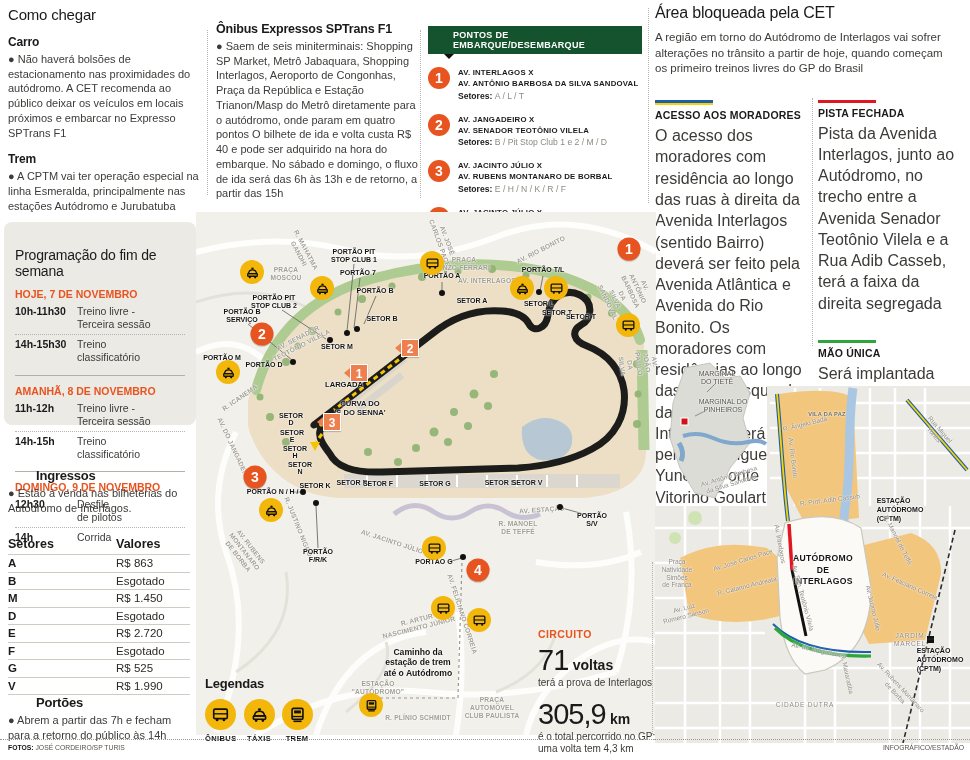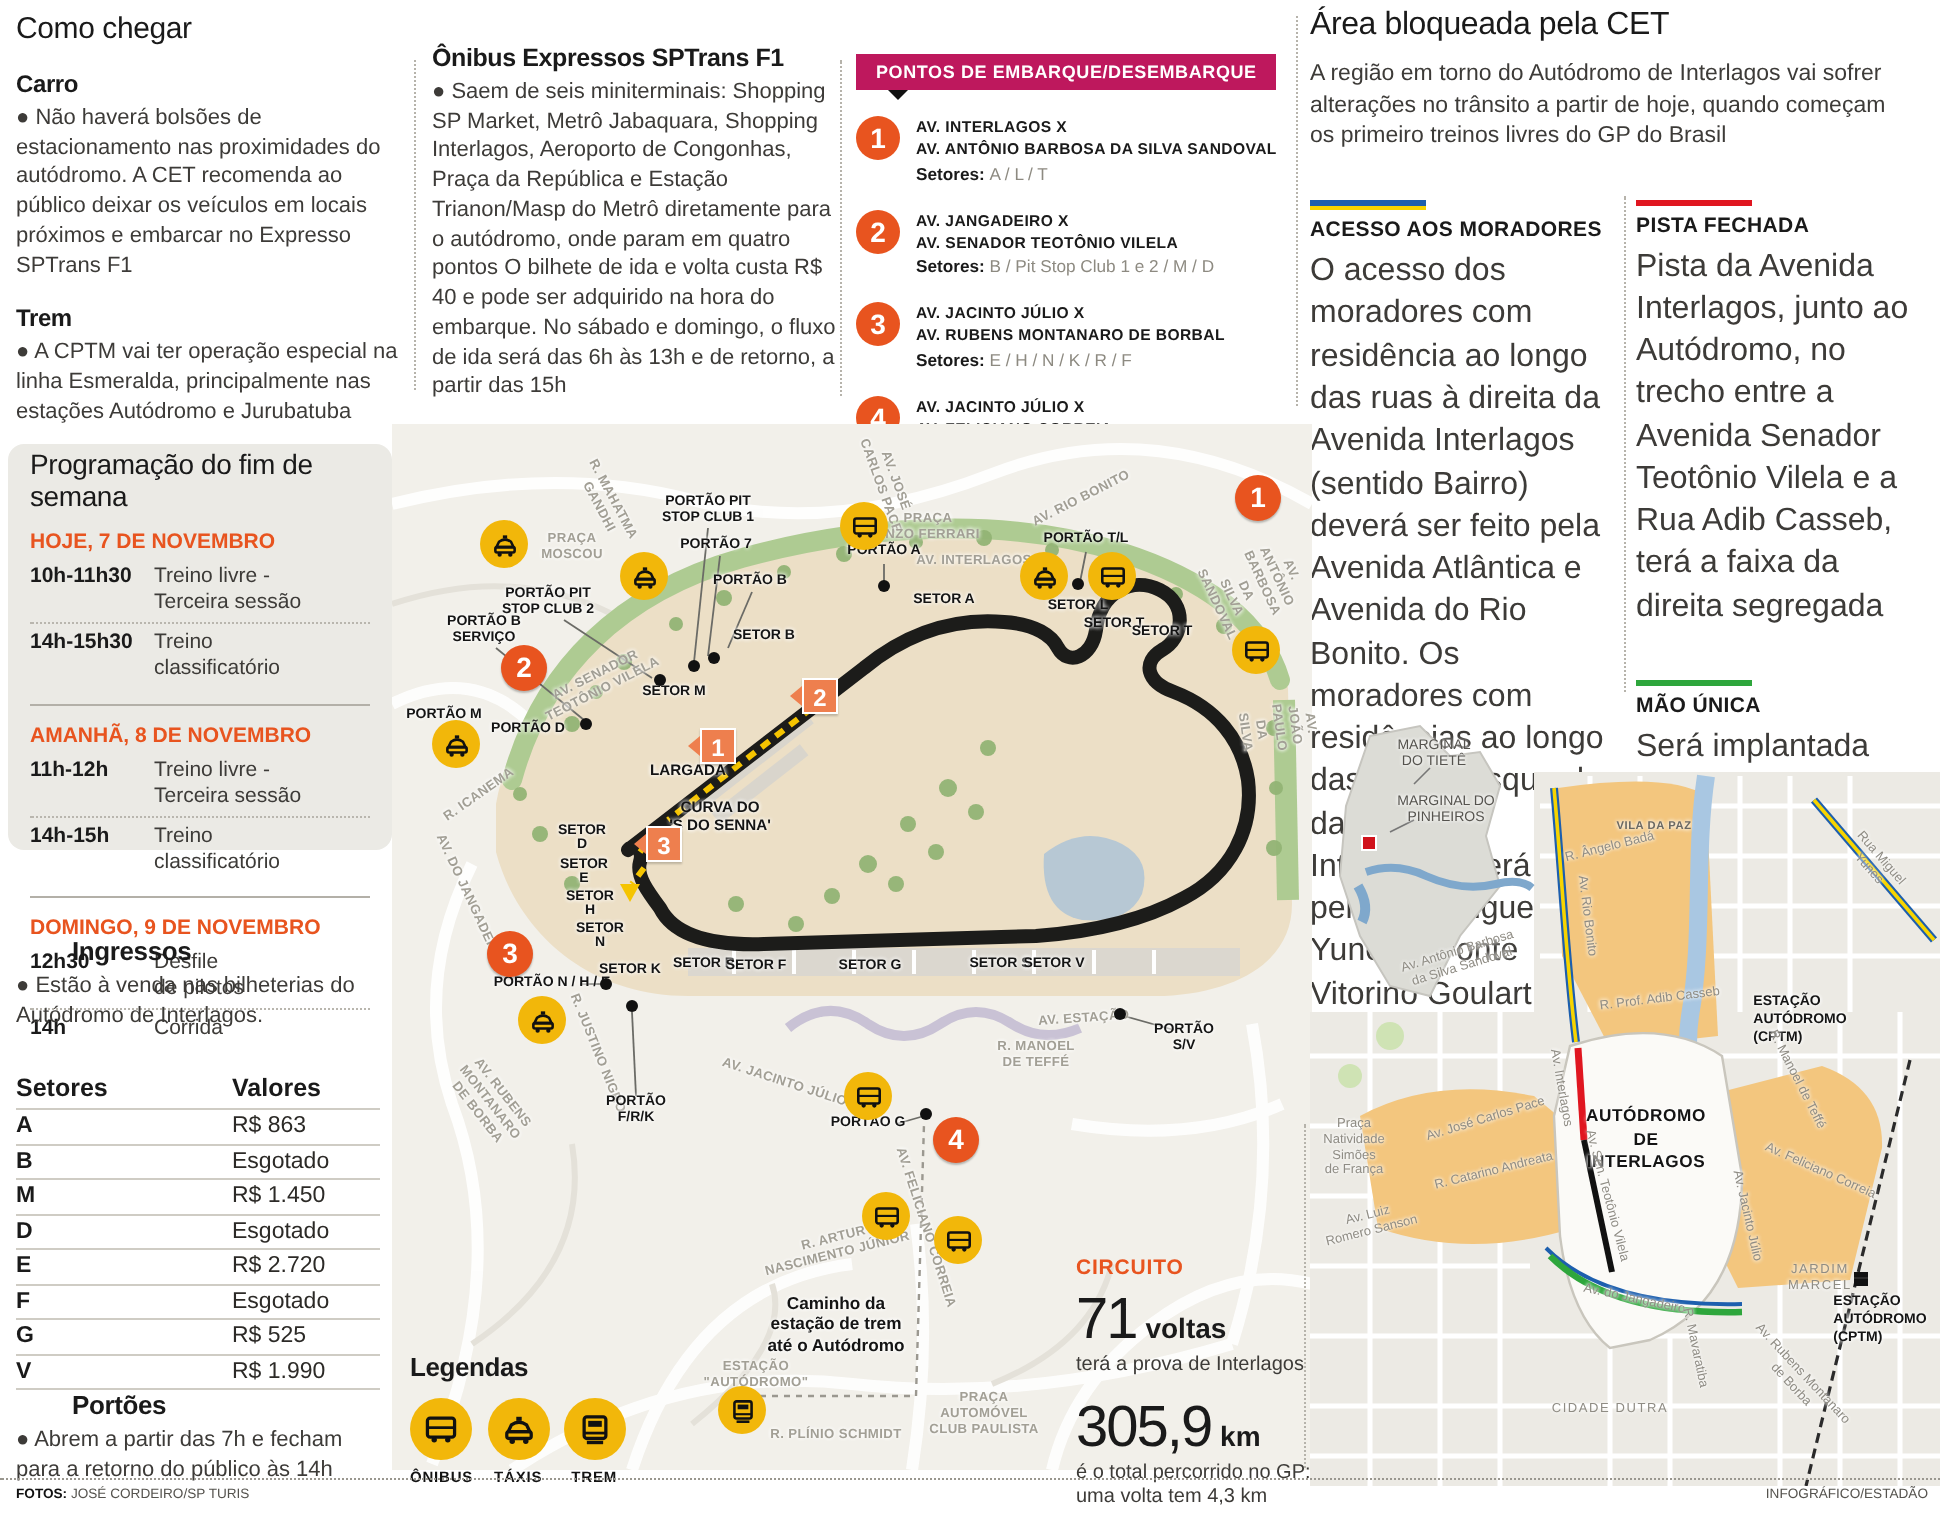--- a/index.html
+++ b/index.html
@@ -11,43 +11,43 @@
   .col{position:absolute;top:6px;}
   #como{left:8px;width:192px;}
   #onibus{left:216px;width:202px;top:22px;}
   #pontos{left:428px;width:214px;top:26px;}
   #area{left:655px;width:310px;top:4px;}
   .h-main{font-size:15px;font-weight:400;letter-spacing:-.2px;}
   .h-sub{font-size:12px;font-weight:700;margin-top:12px;letter-spacing:-.2px;}
   .body-txt{font-size:11px;line-height:1.34;color:#3d3b38;margin-top:3px;}
   #onibus .h-sub{margin-top:0;font-size:12.5px;}
   
-  #pontos-hdr{display:inline-block;background:#be185d;color:#fff;font-size:9px;font-weight:700;
-      letter-spacing:.3px;padding:4px 10px;position:relative;}
+  #pontos-hdr{display:inline-block;background:#14532d;color:#fff;font-size:9px;font-weight:700;
+      letter-spacing:.3px;padding:4px 25px;position:relative;}
   #pontos-hdr:after{content:"";position:absolute;left:16px;bottom:-5px;border:5px solid transparent;
       border-top:5px solid #111;border-bottom:0;}
   .ponto{display:flex;margin-top:13px;}
   .pbadge{flex:0 0 22px;height:22px;border-radius:50%;background:#e8541f;color:#fff;text-align:center;
       line-height:22px;font-size:14px;font-weight:700;margin-right:8px;}
   .pline{font-size:7.8px;font-weight:700;letter-spacing:.2px;line-height:1.45;}
   .pset{font-size:8.6px;margin-top:1px;}
   .pset b{font-weight:700;}
   .pset span{color:#8d8a81;}
   
   #area-intro{font-size:11.5px;line-height:1.36;color:#3d3b38;margin-top:8px;width:300px;}
   #area-left{position:absolute;left:0;top:96px;width:148px;}
   #area-right{position:absolute;left:163px;top:96px;width:147px;}
   .asec{margin-bottom:26px;}
   .abars{width:58px;margin-bottom:4px;}
   .abar{height:2.6px;}
   .asec-h{font-size:10.5px;font-weight:700;letter-spacing:.2px;margin-bottom:4px;}
   .asec-p{font-size:16px;line-height:1.33;color:#3d3b38;}
   
   #prog{position:absolute;left:4px;top:222px;width:192px;height:203px;background:#ebeae5;
-        border-radius:8px;padding:2px 11px;}
+        border-radius:8px;padding:25px 11px;}
   #prog .h-main{font-size:14px;}
   .pday-h{color:#e8541f;font-size:10.5px;font-weight:700;margin:9px 0 2px;}
   .prow{display:flex;padding:3px 0;font-size:10.5px;}
   .prow.dot-top{border-top:1px dotted #b9b6ae;}
   .ptime{width:62px;font-weight:700;}
   .pevent{flex:1;color:#3d3b38;white-space:pre-line;line-height:1.25;}
   .pday.rule-bottom{border-bottom:1px solid #b3b0a8;padding-bottom:7px;margin-bottom:3px;}
   
   #ingr{position:absolute;left:8px;top:468px;width:182px;}
   #ingr .h-sub{font-size:13px;margin-top:0;padding-left:28px;}

